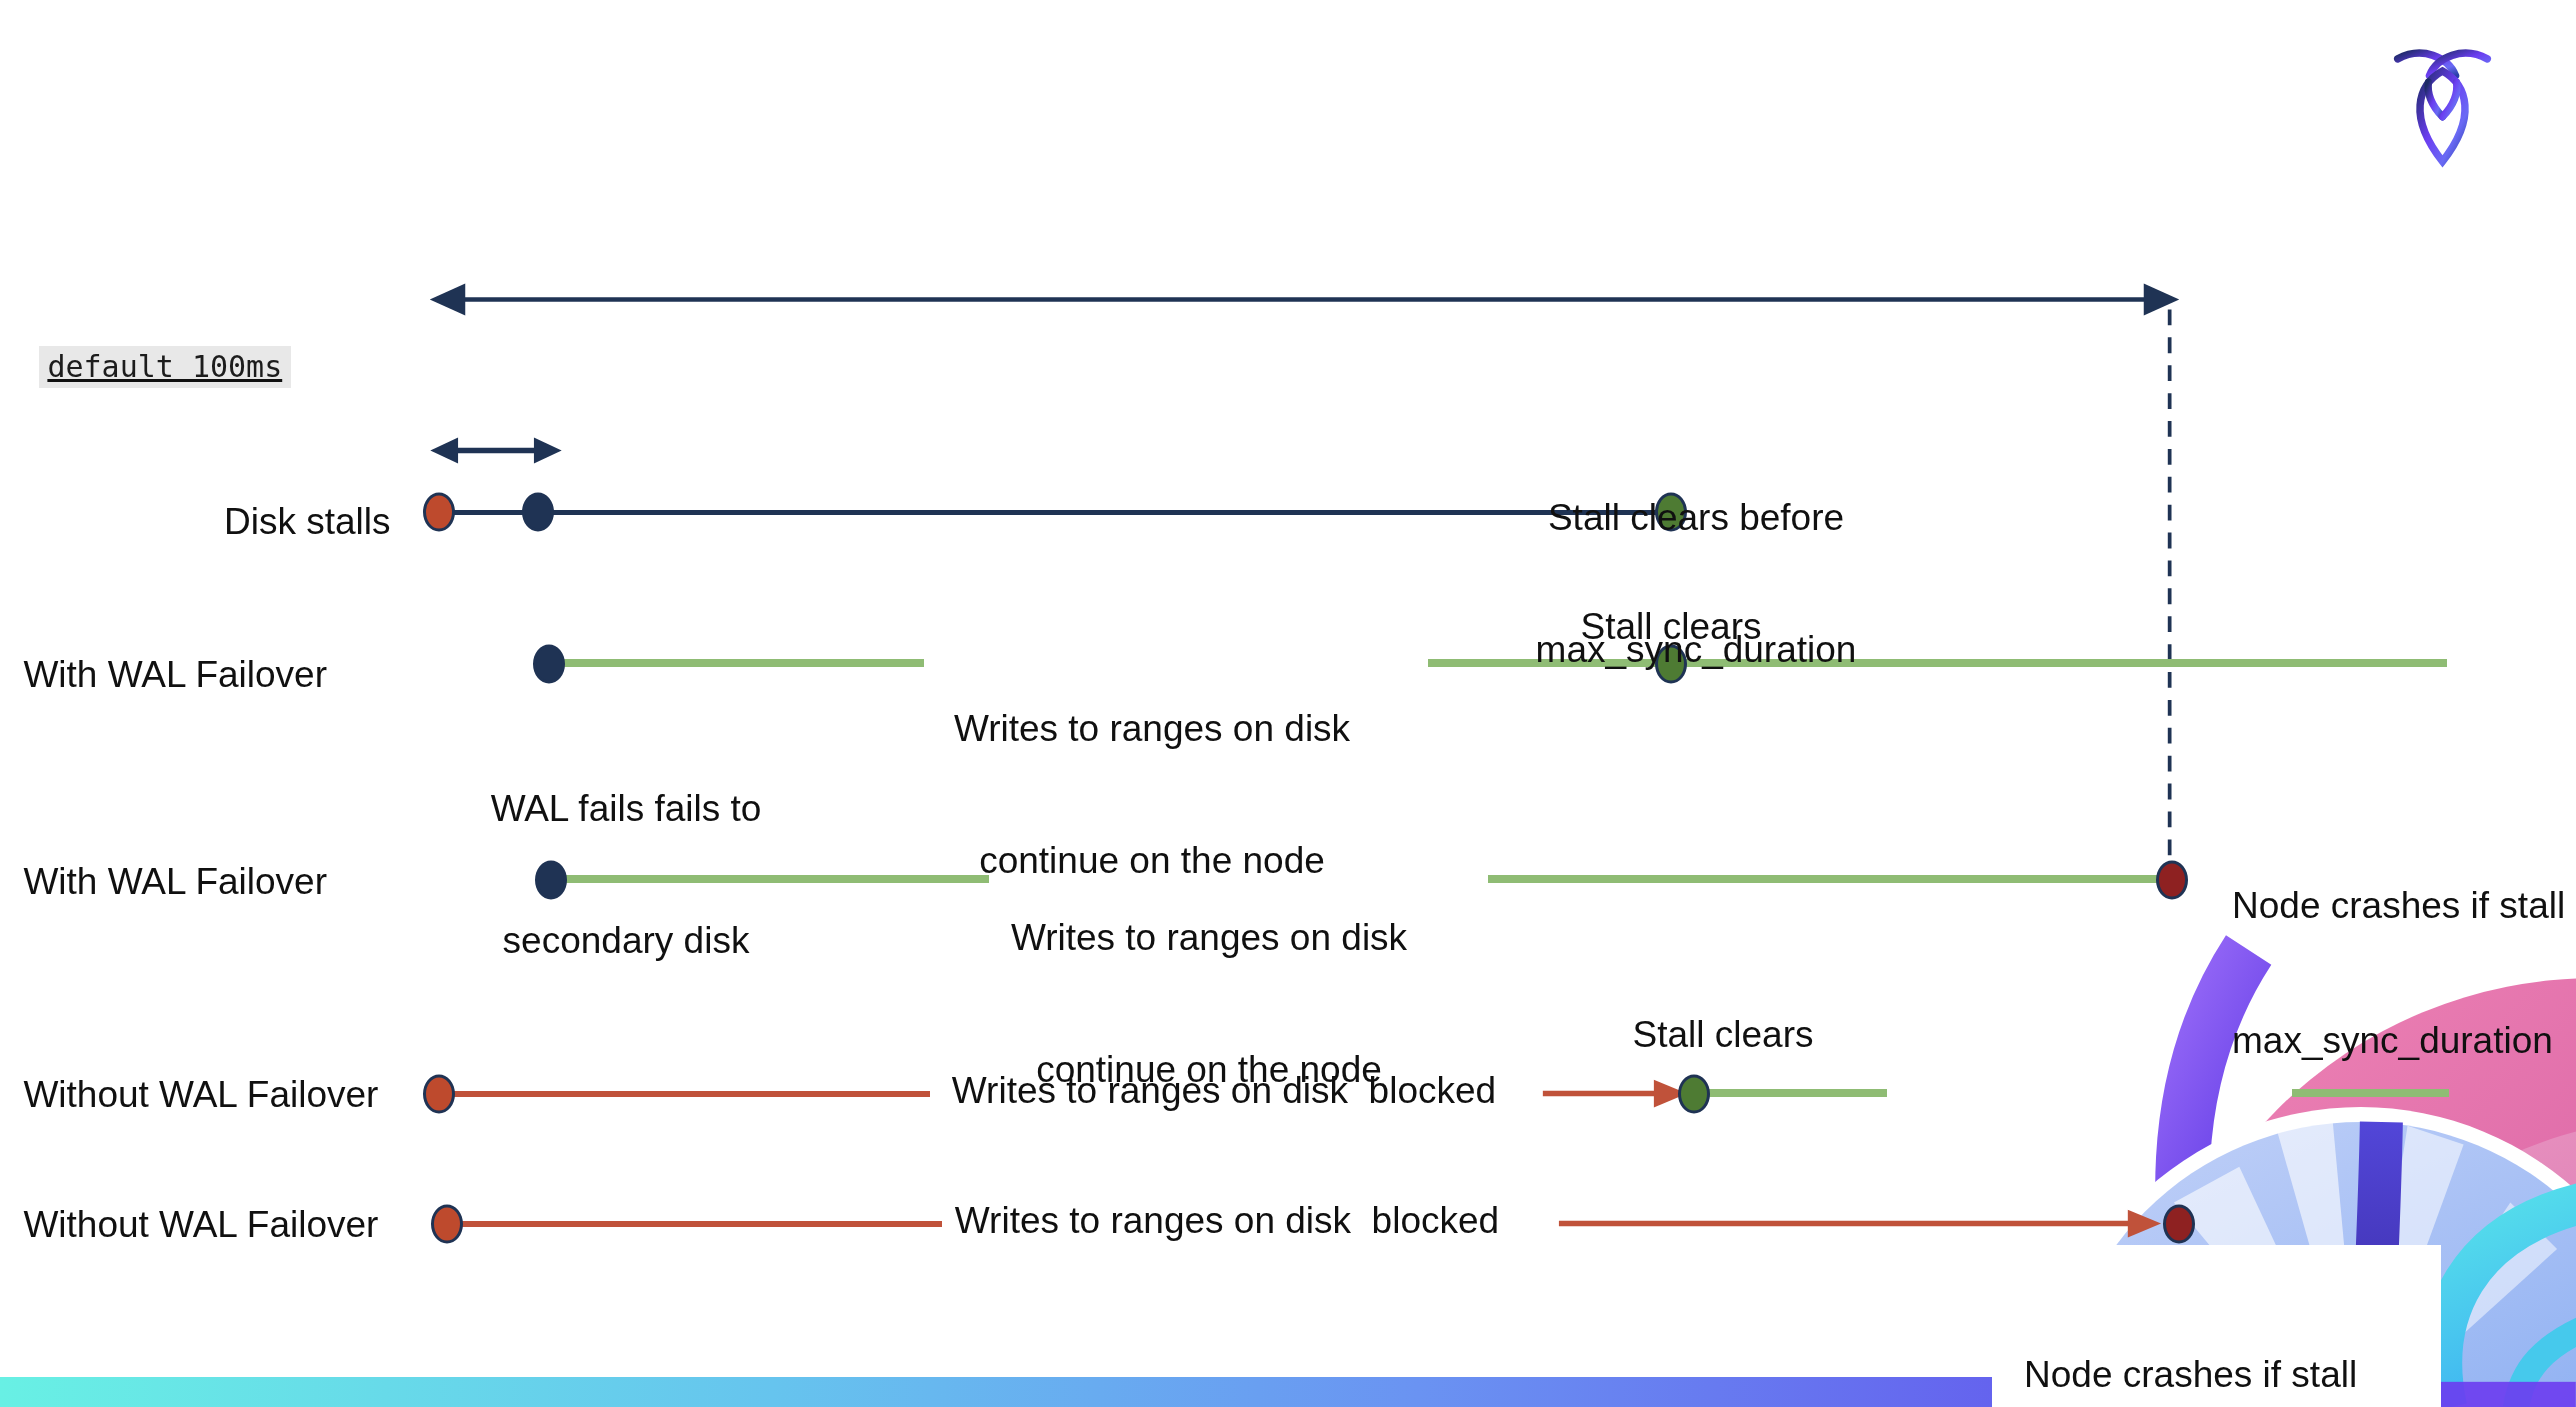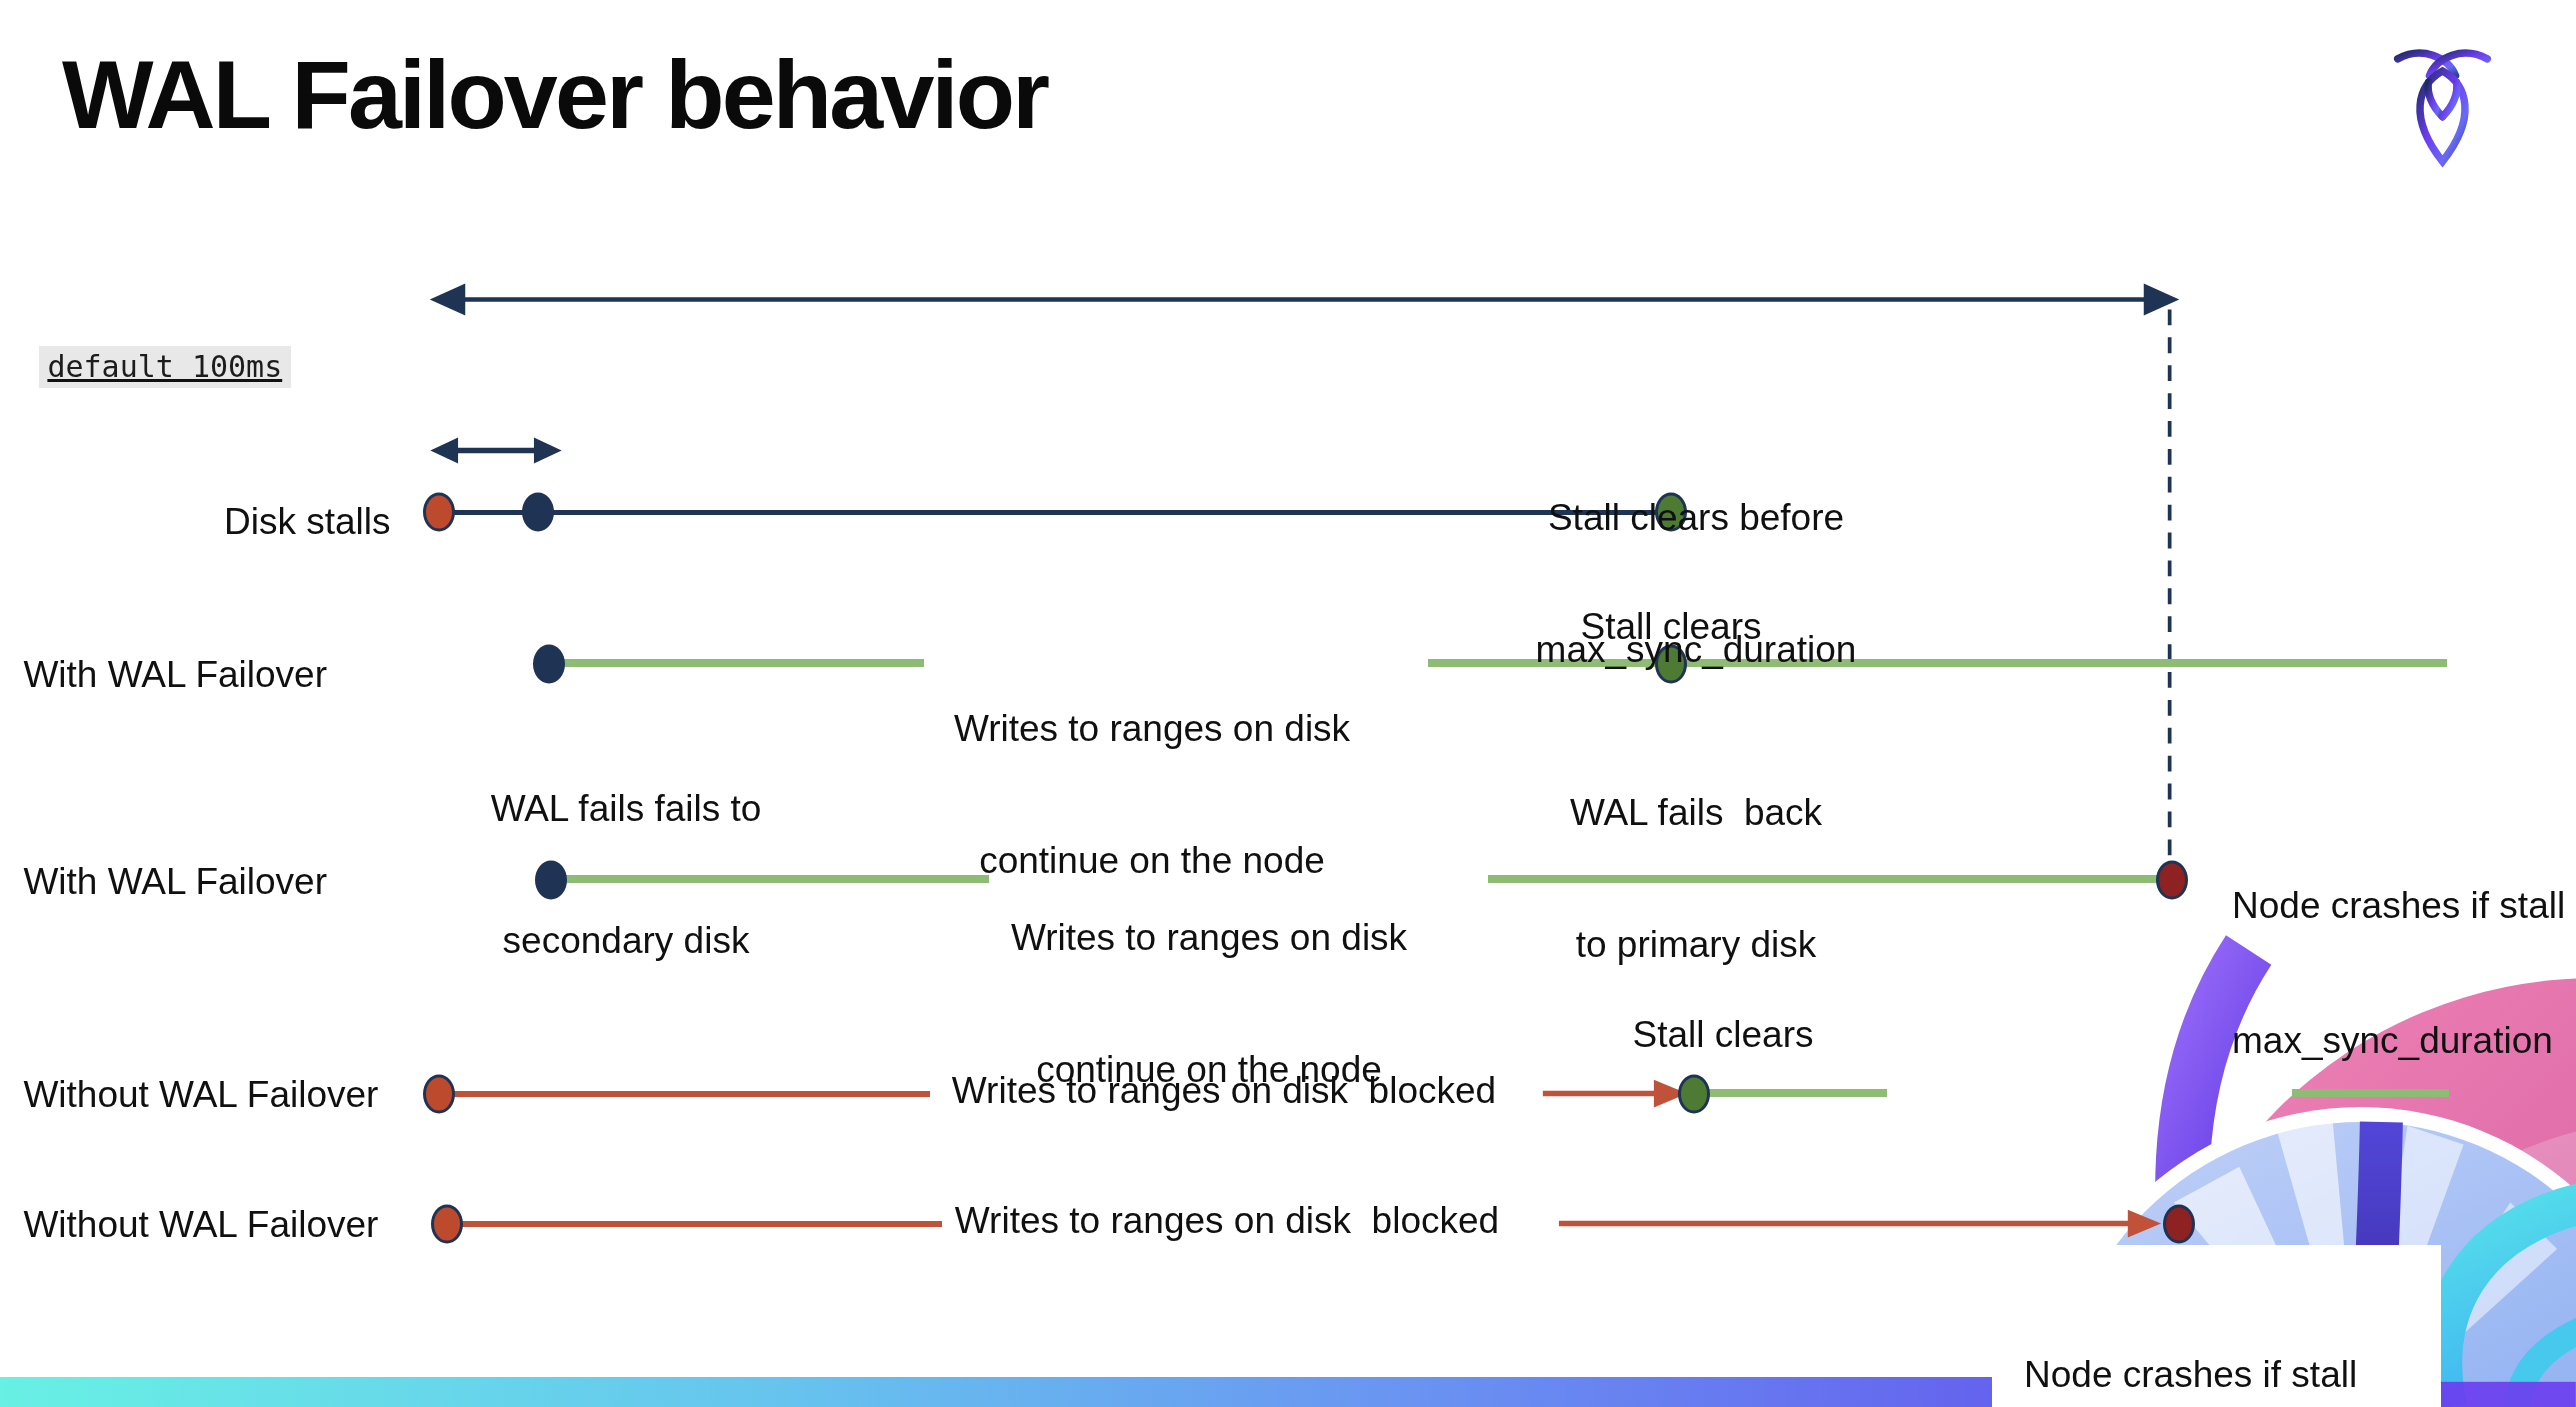--- a/index.html
+++ b/index.html
@@ -77,21 +77,20 @@
     <polygon points="450,540 500,218 560,238" fill="#ffffff" opacity="0.55"></polygon>
     <polygon points="450,540 610,300 660,350" fill="#ffffff" opacity="0.5"></polygon>
     <path d="M 472 214 C 470 320 464 430 460 520" stroke="url(#gIndigo)" stroke-width="46" fill="none"></path>
     <path d="M 690 300 C 565 330 520 420 542 520" stroke="url(#gCyan)" stroke-width="44" fill="none"></path>
     <path d="M 700 430 C 645 452 622 480 616 520" stroke="#46c9ec" stroke-width="28" fill="none"></path>
     <rect x="180" y="492" width="500" height="28" fill="#6b3cf0" opacity="0.9"></rect>
   </svg>
 
   <div class="whitebox"></div>
 
-  <div class="title">WAL Failover behavior</div>
 
   <svg style="left:2393px;top:43px;width:99px;height:125px;z-index:2;" viewBox="0 0 106 134">
     <defs>
       <linearGradient id="gLogo" x1="0" y1="0" x2="1" y2="1">
         <stop offset="0" stop-color="#1d2a66"></stop>
           <stop offset="0.45" stop-color="#6b3df0"></stop>
         <stop offset="0.75" stop-color="#6a6af5"></stop>
           <stop offset="1" stop-color="#2a3fa8"></stop>
       </linearGradient>
     </defs>
@@ -143,24 +142,20 @@
   <div class="dot dot-green" style="left:1671px;top:664px;"></div>
   <div class="note" style="left:626px;top:699px;">
     <div>WAL fails fails to</div>
     <div>secondary disk</div>
   </div>
   <div class="note" style="left:1152px;top:619px;">
     <div>Writes to ranges on disk</div>
     <div>continue on the node</div>
   </div>
   <div class="note" style="left:1671px;top:605px;">Stall clears</div>
-  <div class="note" style="left:1696px;top:703px;">
-    <div>WAL fails  back</div>
-    <div>to primary disk</div>
-  </div>
 
   <div class="rowlabel" style="left:23.4px;top:882px;">With WAL Failover</div>
   <div class="hline green-bg" style="left:564px;top:875px;width:425px;height:8.4px;"></div>
   <div class="hline green-bg" style="left:1488px;top:875px;width:682px;height:8.4px;"></div>
   <div class="dot dot-navy" style="left:551px;top:880px;"></div>
   <div class="dot dot-darkred" style="left:2172px;top:880px;"></div>
   <div class="note" style="left:1209px;top:828px;">
     <div>Writes to ranges on disk</div>
     <div>continue on the node</div>
   </div>

